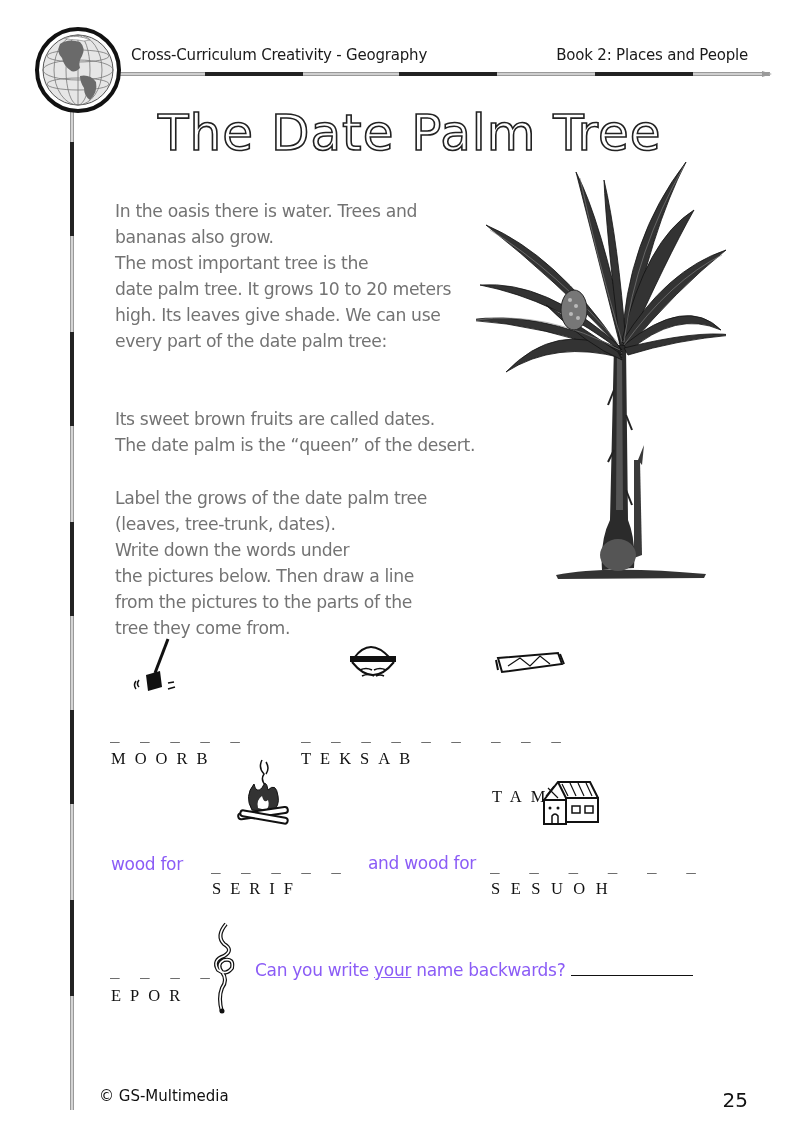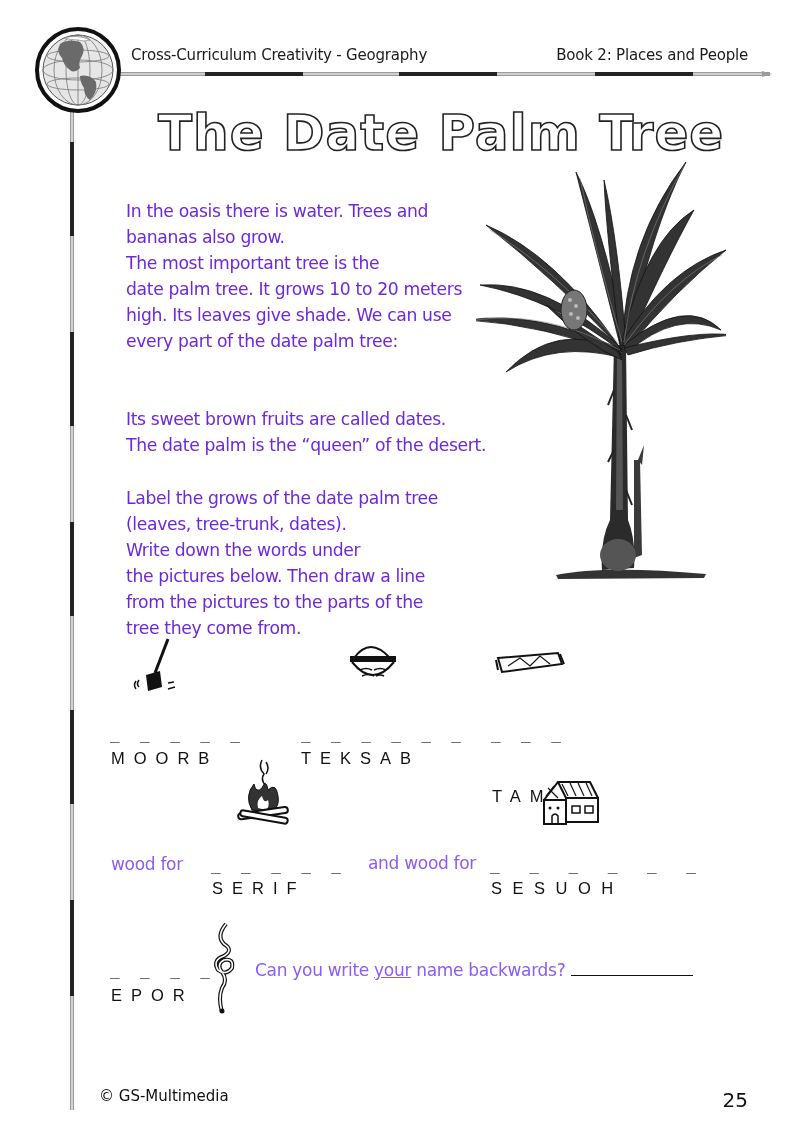--- a/index.html
+++ b/index.html
@@ -20,35 +20,35 @@
 
   
   .vpole { left:70px; top:100px; width:4px; height:1010px; background:#d4d4d4;
            border-left:1px solid #999; border-right:1px solid #999; box-sizing:border-box; }
   .vseg { left:70px; width:4px; background:#222; }
 
   
   .globe { left:34px; top:26px; width:88px; height:88px; }
 
   
-  .title { left:158px; top:104px; font-size:50px; font-weight:bold; white-space:nowrap;
+  .title { left:158px; top:104px; font-size:50px; font-weight:normal; white-space:nowrap;
            font-family:"DejaVu Sans", sans-serif; color:#fff;
            -webkit-text-stroke:1.6px #222; letter-spacing:1px; }
 
   
-  .para { left:126px; font-size:17.2px; line-height:26px; white-space:nowrap; color:#6d28d9;
+  .para { left:115px; font-size:17.2px; line-height:26px; white-space:nowrap; color:#737373;
           font-family:"DejaVu Sans", sans-serif; letter-spacing:-0.35px; }
 
   .tree { left:476px; top:160px; width:250px; height:425px; }
 
   
   .blanks { font-size:16px; letter-spacing:5.4px; white-space:nowrap; color:#111;
             font-family:"DejaVu Sans Mono", monospace; }
   .scr { font-size:16.5px; letter-spacing:9px; white-space:nowrap; color:#111;
-         font-family:Liberation Sans, sans-serif; }
+         font-family:Liberation Serif, serif; }
   .lbl { font-size:17px; white-space:nowrap; color:#8b5cf6; font-family:"DejaVu Sans", sans-serif; letter-spacing:-0.3px; }
   .uline { text-decoration:underline; }
   .answer-line { display:inline-block; width:122px; border-bottom:1.5px solid #111; height:16px; margin-left:6px; vertical-align:baseline; }
 
   .footer { top:1087px; font-size:15px; color:#111; white-space:nowrap; }
   .pagenum { right:52px; top:1088px; font-size:20px; color:#111; }
   svg { display:block; }
 </style>
 </head>
 <body>

